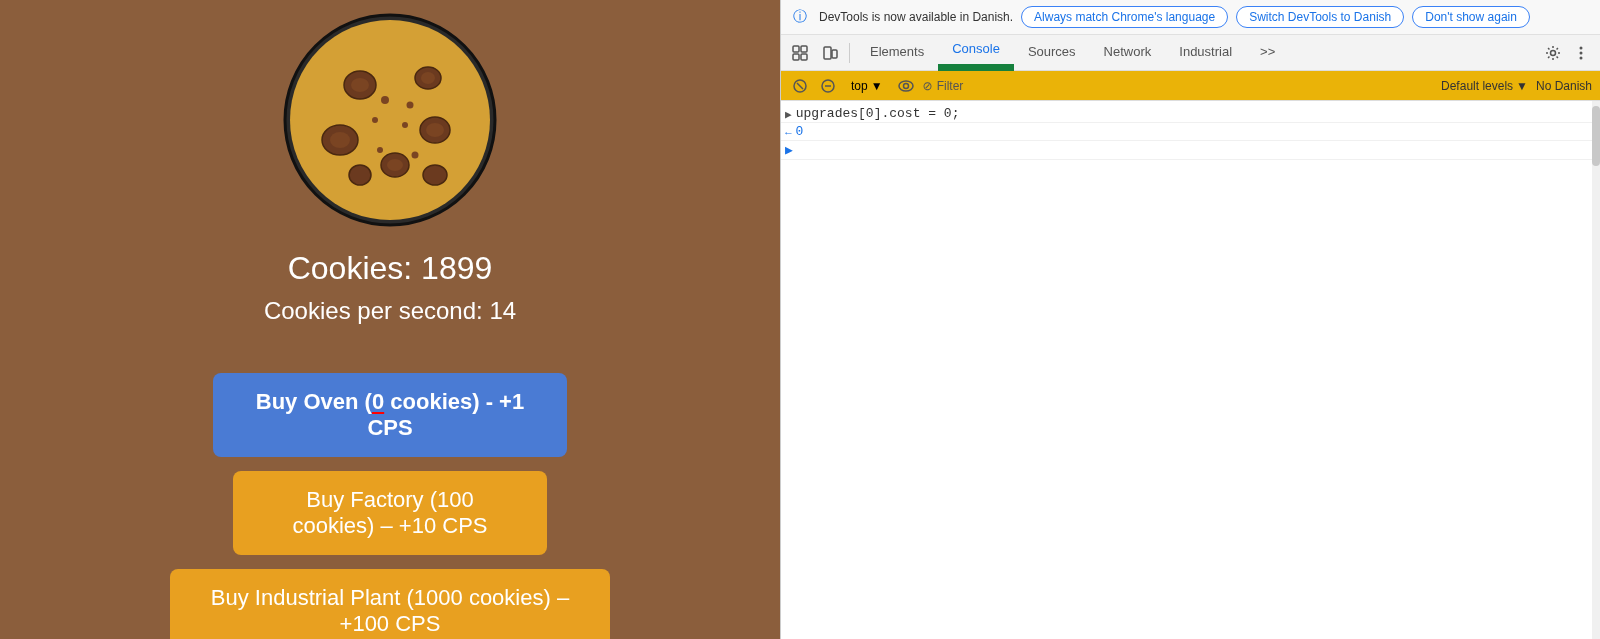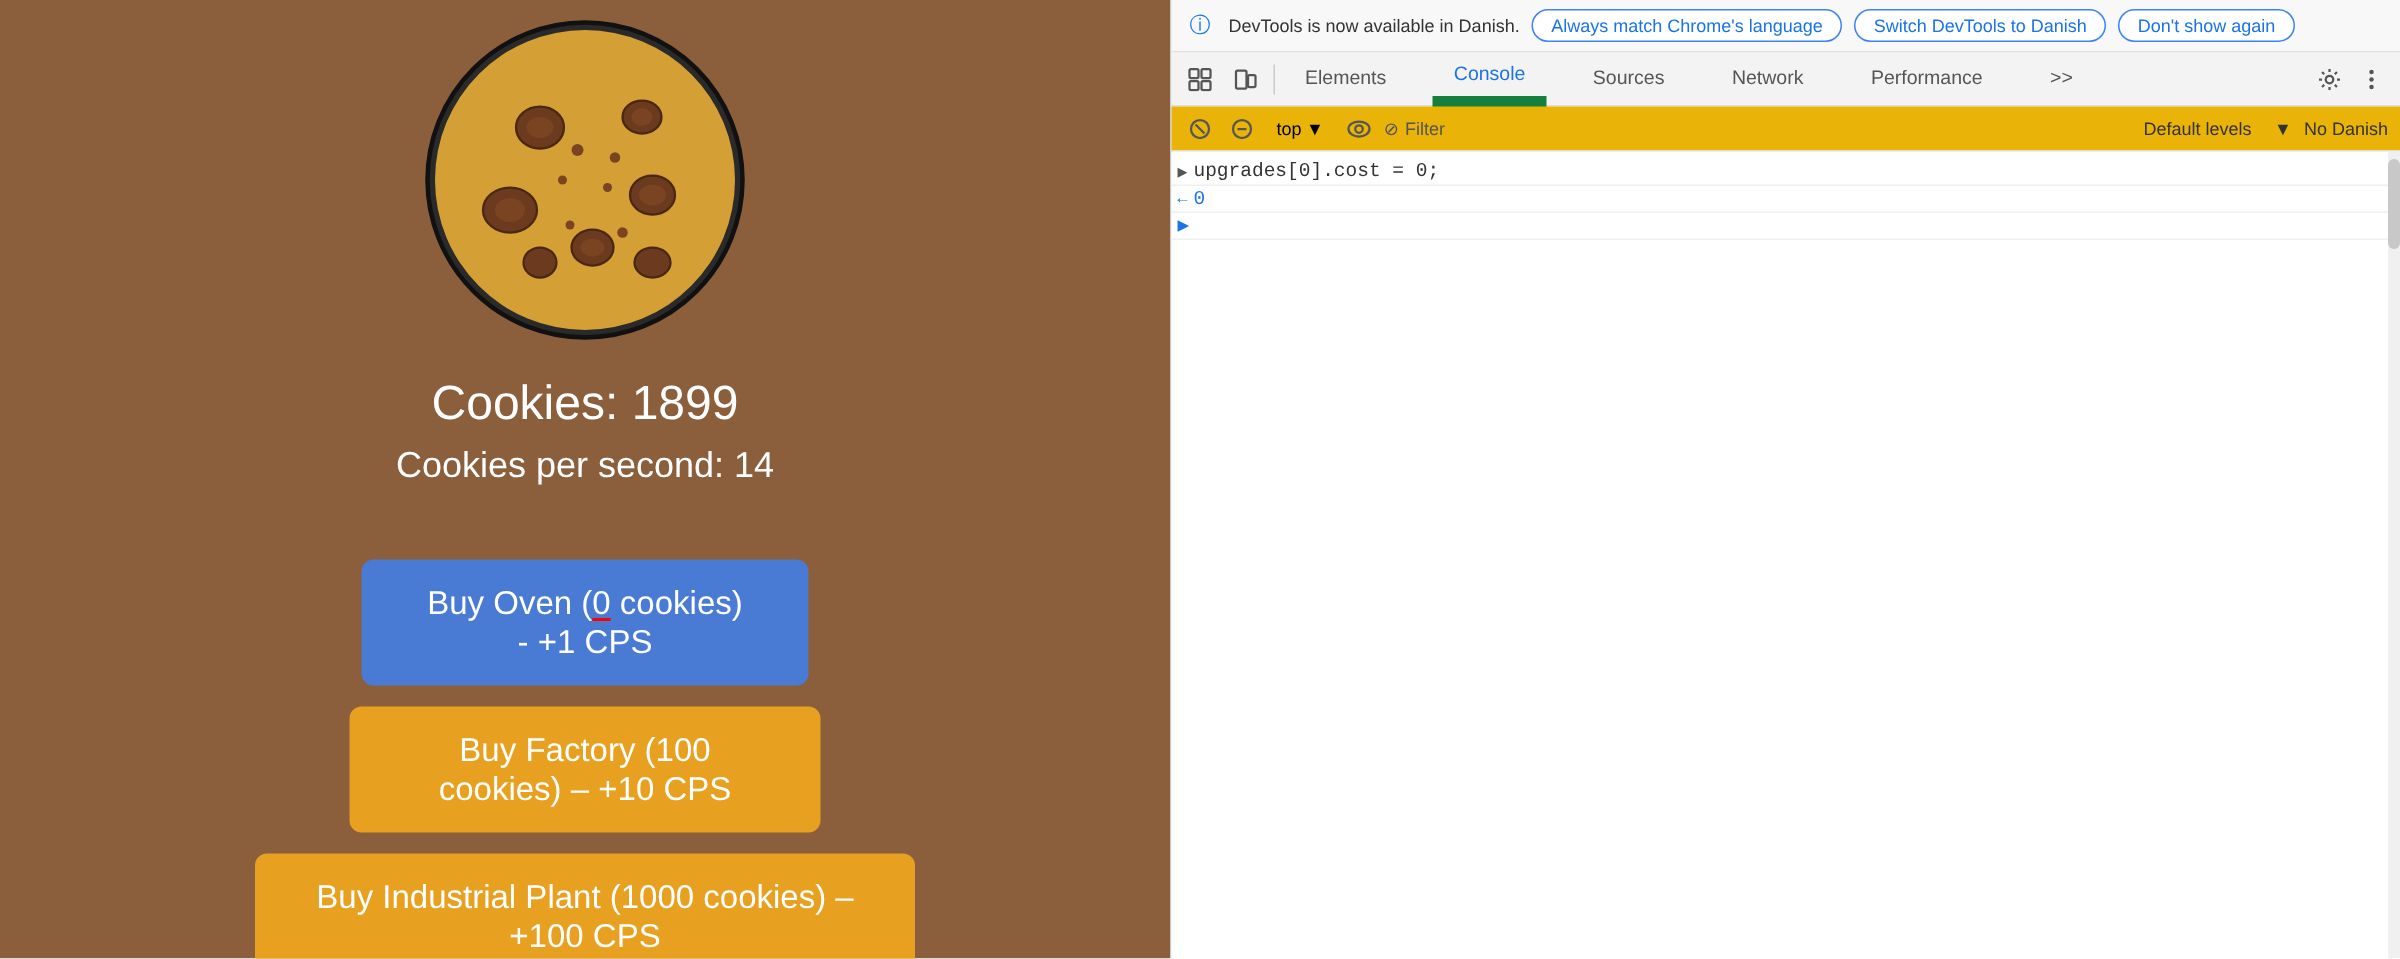--- a/index.html
+++ b/index.html
@@ -58,24 +58,24 @@
       margin-bottom: 30px;
     }
 
     .btn-oven {
       background-color: #4A7BD4;
       color: white;
       border: none;
       border-radius: 8px;
       padding: 16px 40px;
       font-size: 22px;
-      font-weight: 400;
+      font-weight: 700;
       cursor: pointer;
       margin-bottom: 14px;
-      width: 298px;
+      width: 354px;
       text-align: center;
     }
 
     .btn-oven .underline-text {
       text-decoration: underline;
       text-decoration-color: red;
       text-underline-offset: 3px;
     }
 
     .btn-factory {
@@ -178,21 +178,21 @@
     .toolbar-sep {
       width: 1px;
       height: 20px;
       background: #ccc;
       margin: 0 2px;
     }
 
     .devtools-tabs {
       display: flex;
       align-items: center;
-      gap: 17px;
+      gap: 0;
       flex: 1;
     }
 
     .devtools-tab {
       padding: 8px 14px;
       font-size: 13px;
       color: #555;
       cursor: pointer;
       border-bottom: 2px solid transparent;
       white-space: nowrap;
@@ -255,21 +255,21 @@
       display: flex;
       align-items: center;
       gap: 8px;
       font-size: 12px;
       color: #333;
     }
 
     .default-levels {
       display: flex;
       align-items: center;
-      gap: 15px;
+      gap: 3px;
       cursor: pointer;
       color: #333;
       font-size: 12px;
     }
 
     
     .console-output {
       flex: 1;
       background: white;
       overflow-y: auto;
@@ -389,21 +389,21 @@
       </svg>
     </div>
 
     <div class="toolbar-sep"></div>
 
     <div class="devtools-tabs">
       <div class="devtools-tab">Elements</div>
       <div class="devtools-tab active">Console</div>
       <div class="devtools-tab">Sources</div>
       <div class="devtools-tab">Network</div>
-      <div class="devtools-tab">Performance</div>
+      <div class="devtools-tab">Industrial</div>
       <div class="devtools-tab">&gt;&gt;</div>
     </div>
 
     <div class="toolbar-end-icons">
       <div class="toolbar-icon">
         <svg width="16" height="16" viewBox="0 0 16 16" fill="none">
           <circle cx="8" cy="8" r="2.5" stroke="#555" stroke-width="1.5"></circle>
           <path d="M8 1v2M8 13v2M1 8h2M13 8h2M3.05 3.05l1.41 1.41M11.54 11.54l1.41 1.41M3.05 12.95l1.41-1.41M11.54 4.46l1.41-1.41" stroke="#555" stroke-width="1.5"></path>
         </svg>
       </div>

